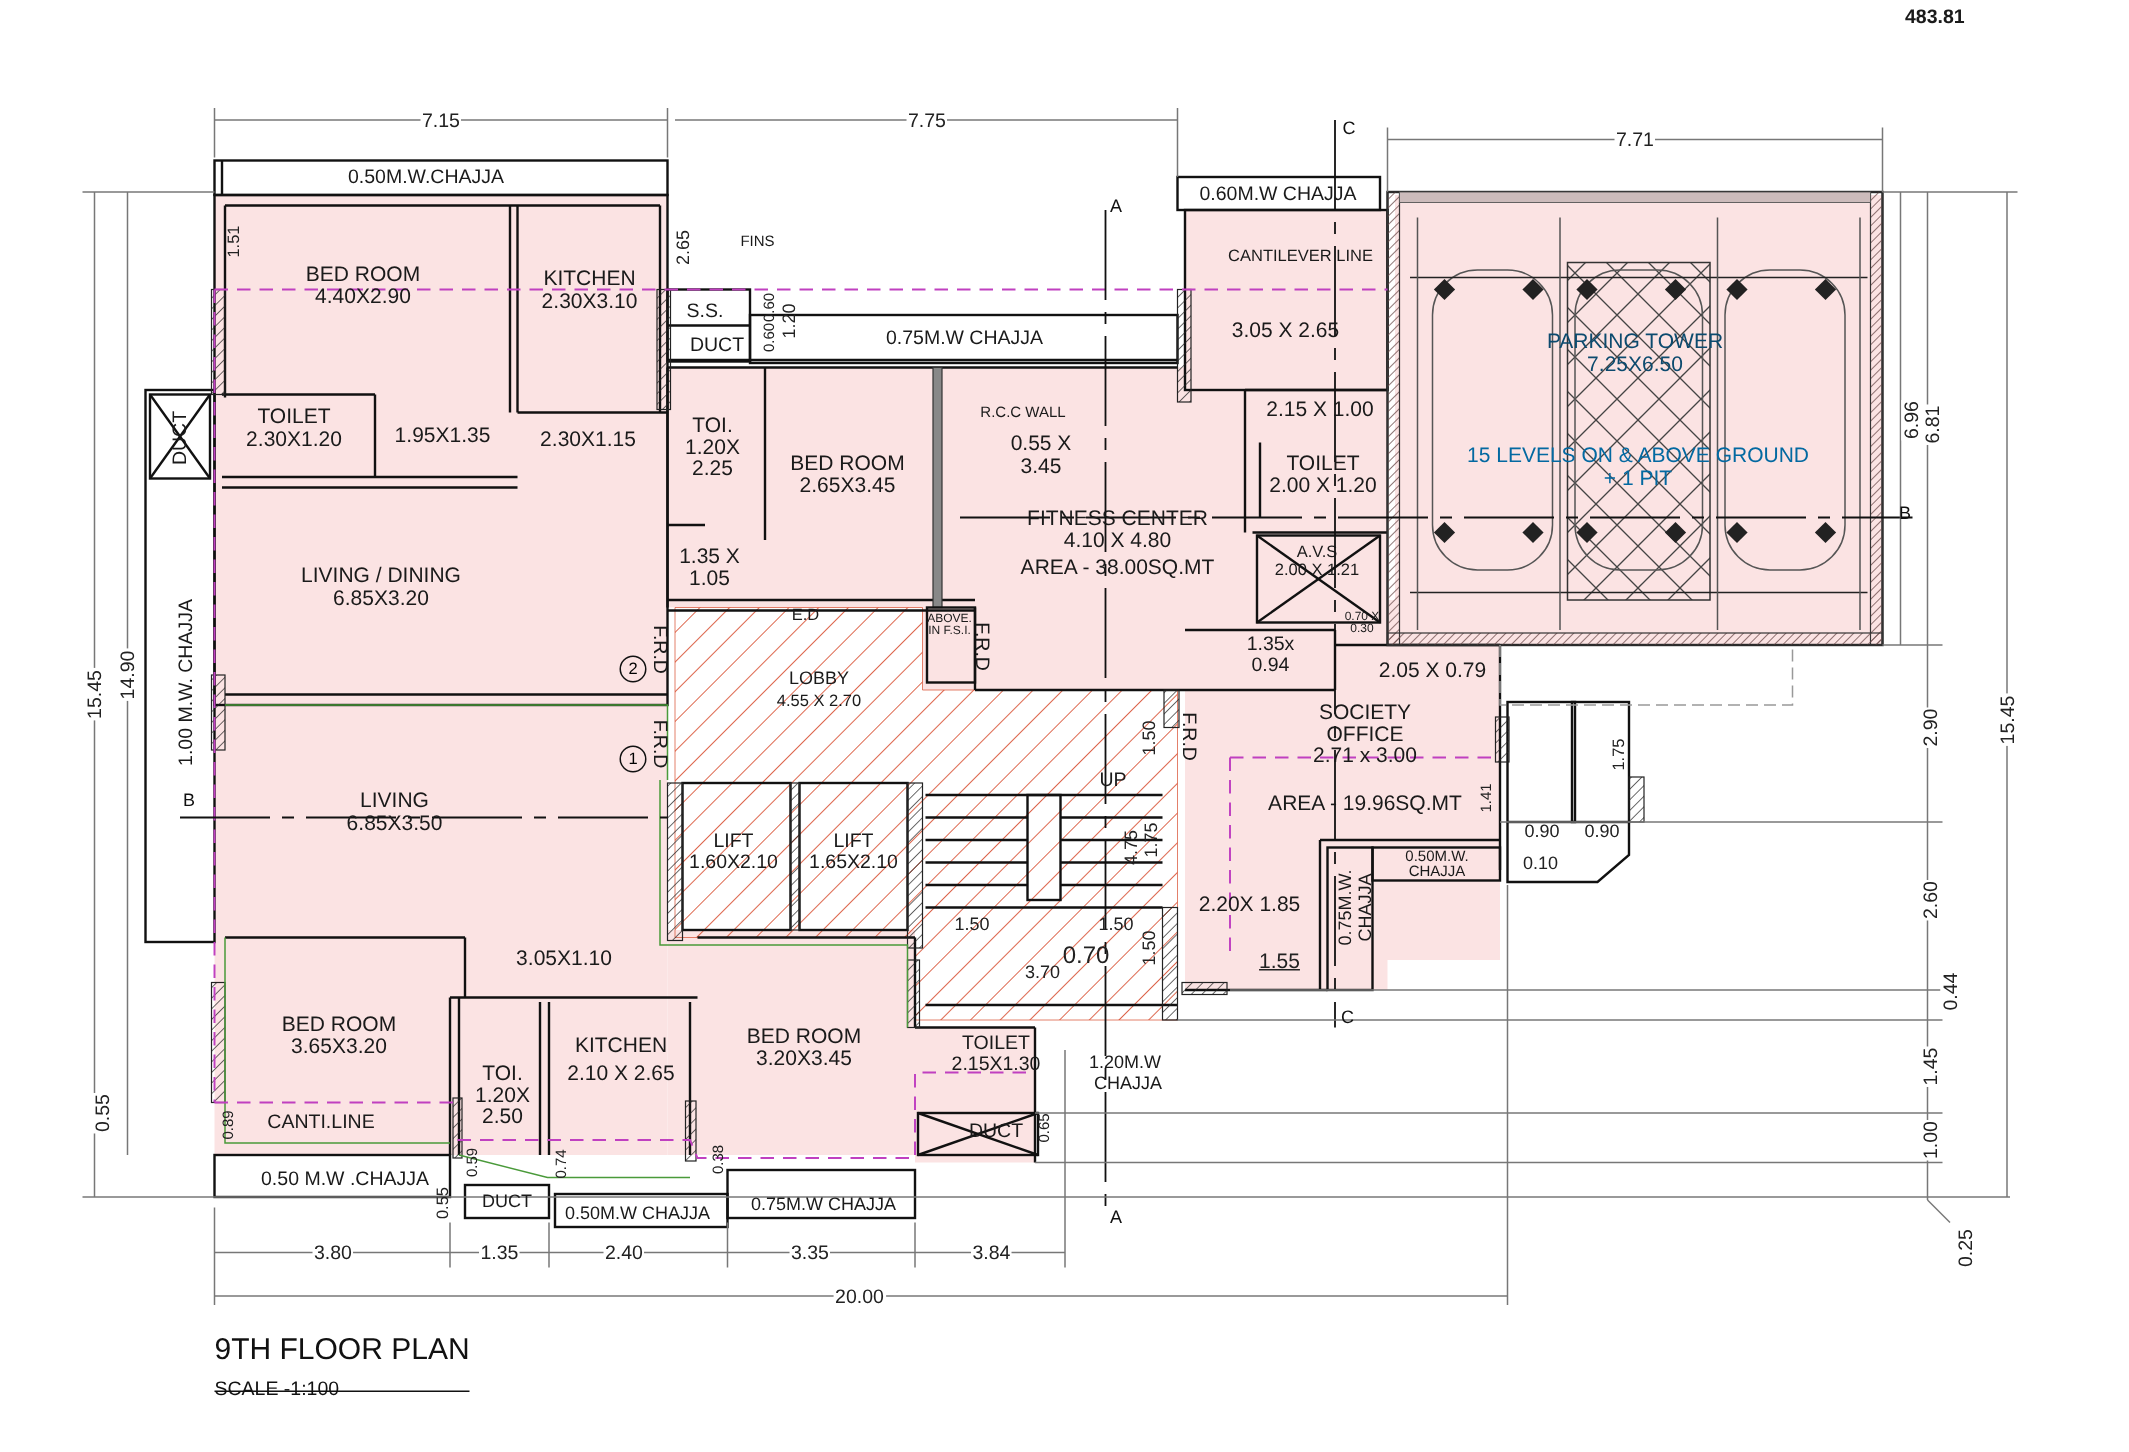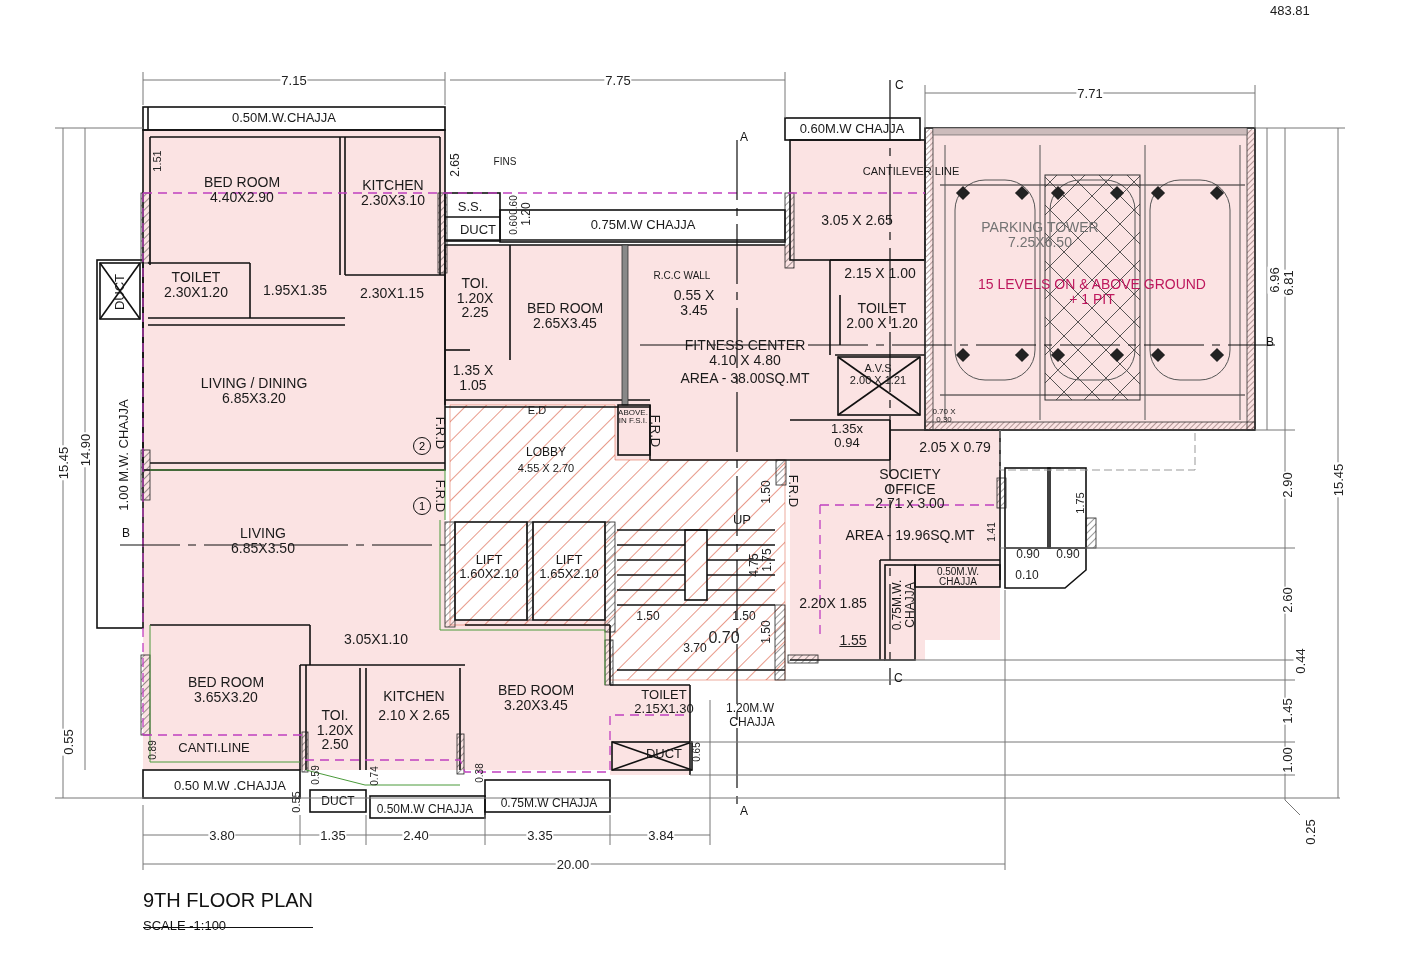--- a/index.html
+++ b/index.html
@@ -269,21 +269,21 @@
     <line x1="820" y1="660" x2="1295" y2="660"></line>
     <line x1="785" y1="680" x2="1295" y2="680"></line>
     <line x1="690" y1="742" x2="1295" y2="742"></line>
     <line x1="690" y1="775" x2="1295" y2="775"></line>
     <line x1="1285" y1="800" x2="1300" y2="815"></line>
   </g>
 
   <path d="M1000 430 L1000 470 L1195 470 L1195 430" stroke="#999" stroke-width="1" stroke-dasharray="8,4" fill="none"></path>
 </svg>
 
-<div class="lbl" style="left:1270px;top:4px;font-size:13px;">483.81</div>
+<div class="lbl" style="left:1270px;top:4px;font-size:13px;font-weight:bold;">483.81</div>
 
 <div class="dim ctr" style="left:294px;top:80px;">7.15</div>
 <div class="dim ctr" style="left:618px;top:80px;">7.75</div>
 <div class="dim ctr" style="left:1090px;top:93px;">7.71</div>
 
 <div class="lbl room-sm ctr" style="left:284px;top:118px;">0.50M.W.CHAJJA</div>
 <div class="lbl room-sm ctr" style="left:643px;top:225px;">0.75M.W CHAJJA</div>
 <div class="lbl room-sm ctr" style="left:852px;top:129px;">0.60M.W CHAJJA</div>
 <div class="lbl room-sm vert" style="left:124px;top:455px;position:absolute;">1.00 M.W. CHAJJA</div>
 <div class="lbl room-sm ctr" style="left:230px;top:786px;">0.50 M.W .CHAJJA</div>
@@ -341,32 +341,32 @@
 <div class="lbl room ctr" style="left:694px;top:303px;">
   <div>0.55 X</div>
   <div>3.45</div>
 </div>
 <div class="lbl room ctr" style="left:745px;top:362px;">
   <div>FITNESS CENTER</div>
   <div>4.10 X 4.80</div>
   <div style="margin-top:4px;">AREA - 38.00SQ.MT</div>
 </div>
 
-<div class="lbl tiny ctr" style="left:867px;top:172px;font-size:11px;margin-left:44px;">CANTILEVER  LINE</div>
+<div class="lbl tiny ctr" style="left:867px;top:172px;font-size:11px;">CANTILEVER  LINE</div>
 <div class="lbl room ctr" style="left:857px;top:220px;">3.05 X 2.65</div>
 <div class="lbl room ctr" style="left:880px;top:273px;">2.15 X 1.00</div>
 <div class="lbl room ctr" style="left:882px;top:316px;">
   <div>TOILET</div>
   <div>2.00 X 1.20</div>
 </div>
 <div class="lbl tiny ctr" style="left:878px;top:375px;font-size:11px;">
   <div>A.V.S</div>
   <div>2.00 X 1.21</div>
 </div>
-<div class="lbl xtiny ctr" style="left:908px;top:416px;margin-left:36px;">
+<div class="lbl xtiny ctr" style="left:908px;top:416px;">
   <div>0.70 X</div>
   <div>0.30</div>
 </div>
 <div class="lbl room-sm ctr" style="left:847px;top:436px;">
   <div>1.35x</div>
   <div>0.94</div>
 </div>
 <div class="lbl room ctr" style="left:955px;top:447px;">2.05 X 0.79</div>
 <div class="lbl room ctr" style="left:910px;top:505px;">
   <div>SOCIETY</div>
@@ -421,25 +421,25 @@
   <div>3.20X3.45</div>
 </div>
 <div class="lbl room-sm ctr" style="left:664px;top:702px;">
   <div>TOILET</div>
   <div>2.15X1.30</div>
 </div>
 <div class="lbl room-sm ctr" style="left:214px;top:748px;">CANTI.LINE</div>
 <div class="lbl room-sm ctr" style="left:338px;top:801px;font-size:12px;">DUCT</div>
 <div class="lbl room-sm ctr" style="left:664px;top:754px;">DUCT</div>
 
-<div class="lbl room ctr" style="left:1040px;top:235px;color:#737373;">
+<div class="lbl room ctr" style="left:1090px;top:235px;color:#0c4a6e;">
   <div>PARKING TOWER</div>
   <div>7.25X6.50</div>
 </div>
-<div class="lbl room ctr" style="left:1092px;top:292px;color:#be185d;">
+<div class="lbl room ctr" style="left:1092px;top:311px;color:#0369a1;">
   <div>15 LEVELS ON &amp; ABOVE GROUND</div>
   <div>+ 1 PIT</div>
 </div>
 
 <div class="section" style="left:740px;top:130px;">A</div>
 <div class="section" style="left:740px;top:804px;">A</div>
 <div class="section" style="left:122px;top:526px;">B</div>
 <div class="section" style="left:1266px;top:335px;">B</div>
 <div class="section" style="left:895px;top:78px;">C</div>
 <div class="section" style="left:894px;top:671px;">C</div>

